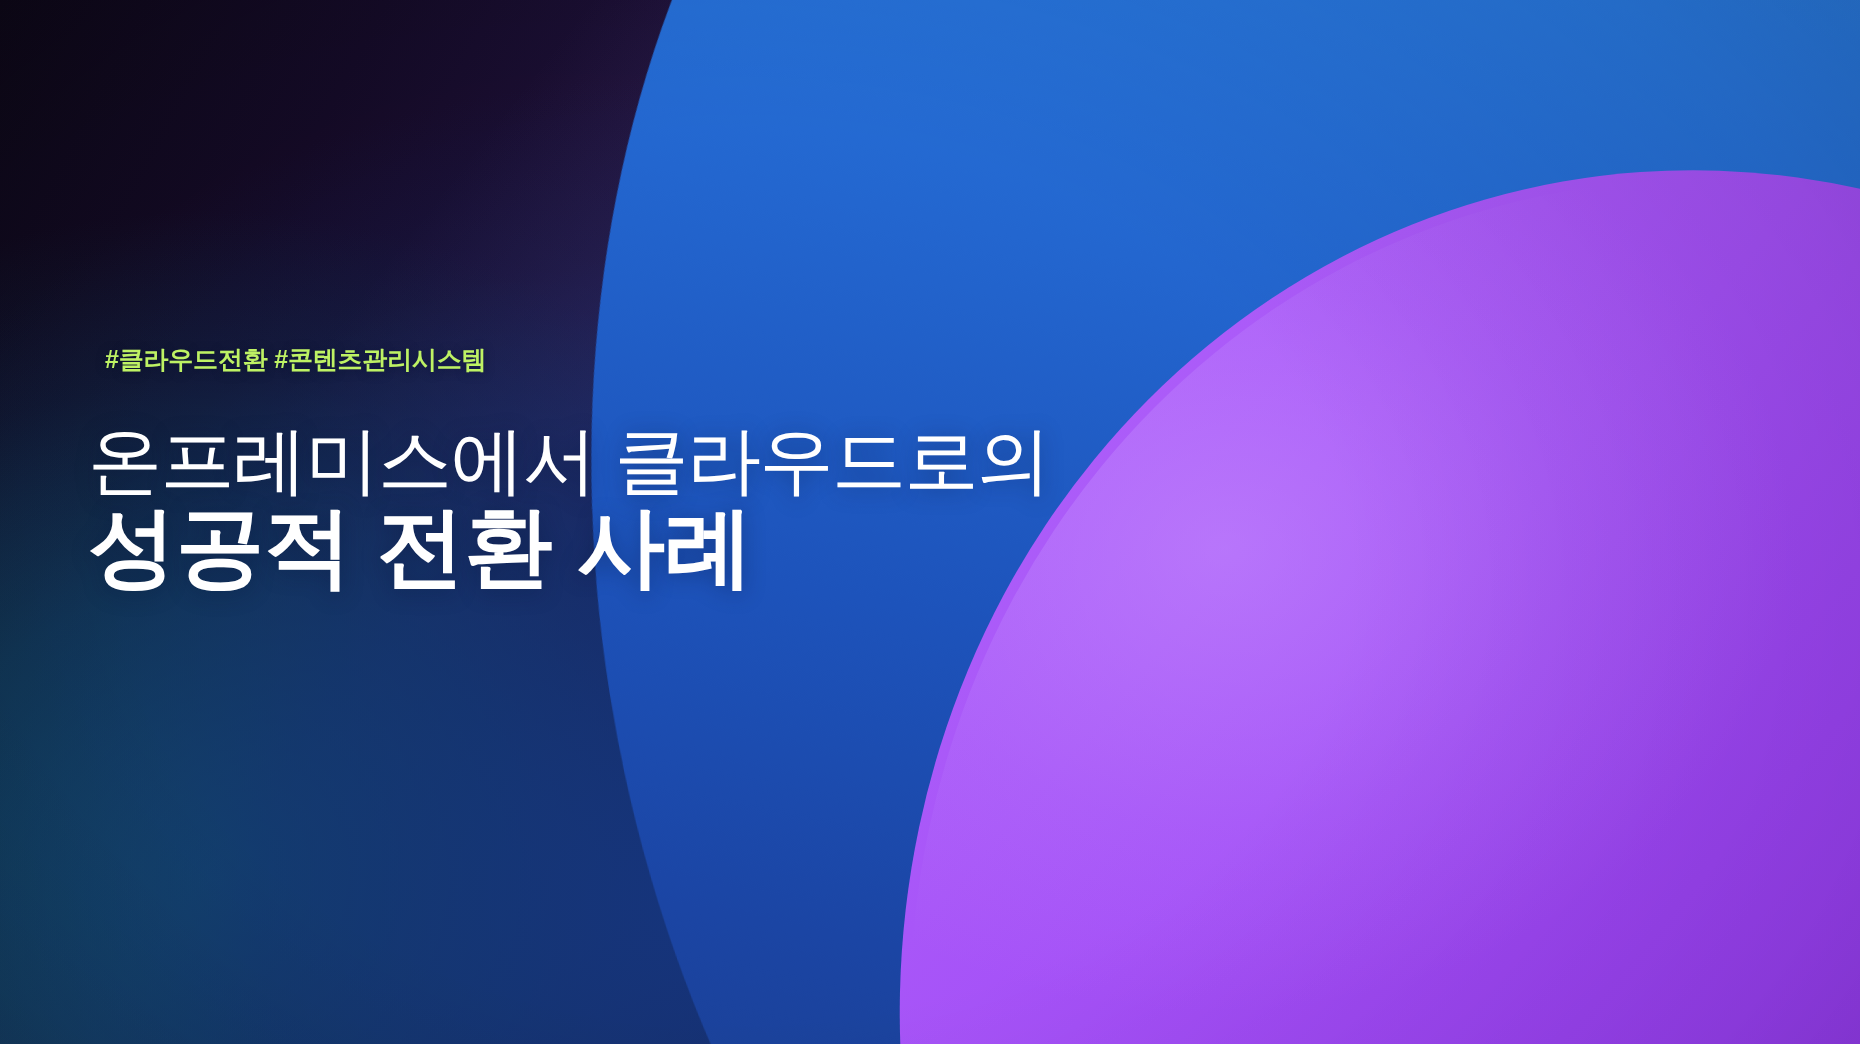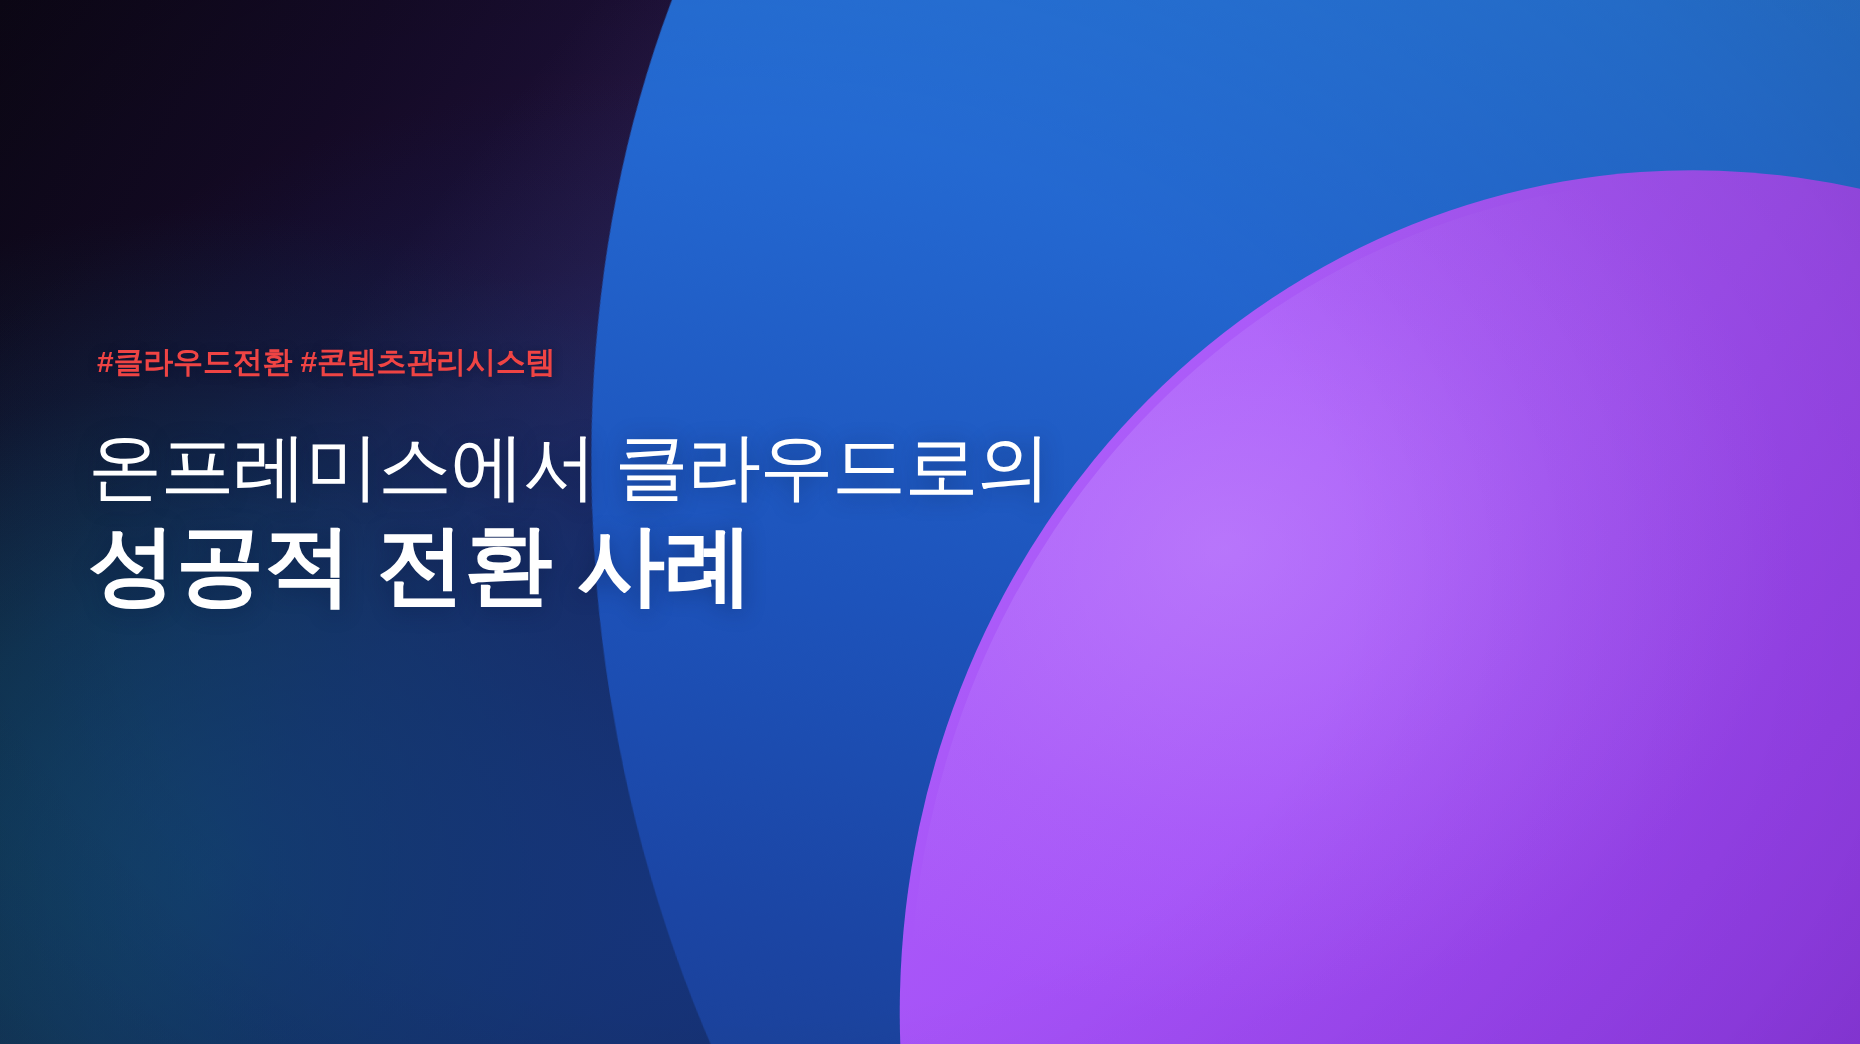--- a/index.html
+++ b/index.html
@@ -233,25 +233,25 @@
   
   .content {
     position: absolute;
     left: 88px;
     top: 344px;
     width: 1060px;
     z-index: 20;
   }
 
   .hashtags {
-    font-size: 30px;
+    font-size: 25px;
     font-weight: 700;
     letter-spacing: -0.2px;
-    color: #ef4444;
-    margin: 0 0 36px 9px;
+    color: #bef264;
+    margin: 0 0 36px 17px;
     line-height: 1.2;
     white-space: nowrap;
     text-shadow: 0 1px 10px rgba(10,14,45,0.55);
   }
 
   .headline {
     margin: 0;
     color: #ffffff;
     line-height: 1.06;
     letter-spacing: -1.5px;
@@ -261,21 +261,20 @@
     display: block;
     font-size: 74px;
     font-weight: 500;
     margin-top: 48px;
   }
   .headline .line-2 {
     display: block;
     font-size: 88px;
     font-weight: 700;
     letter-spacing: 0px;
-    margin-top: 12px;
   }
 </style>
 </head>
 <body>
 
 <div class="banner">
 
   <div class="bg-layer bg-base"></div>
   <div class="bg-layer bg-sheen"></div>
   <div class="bg-layer bg-teal"></div>

